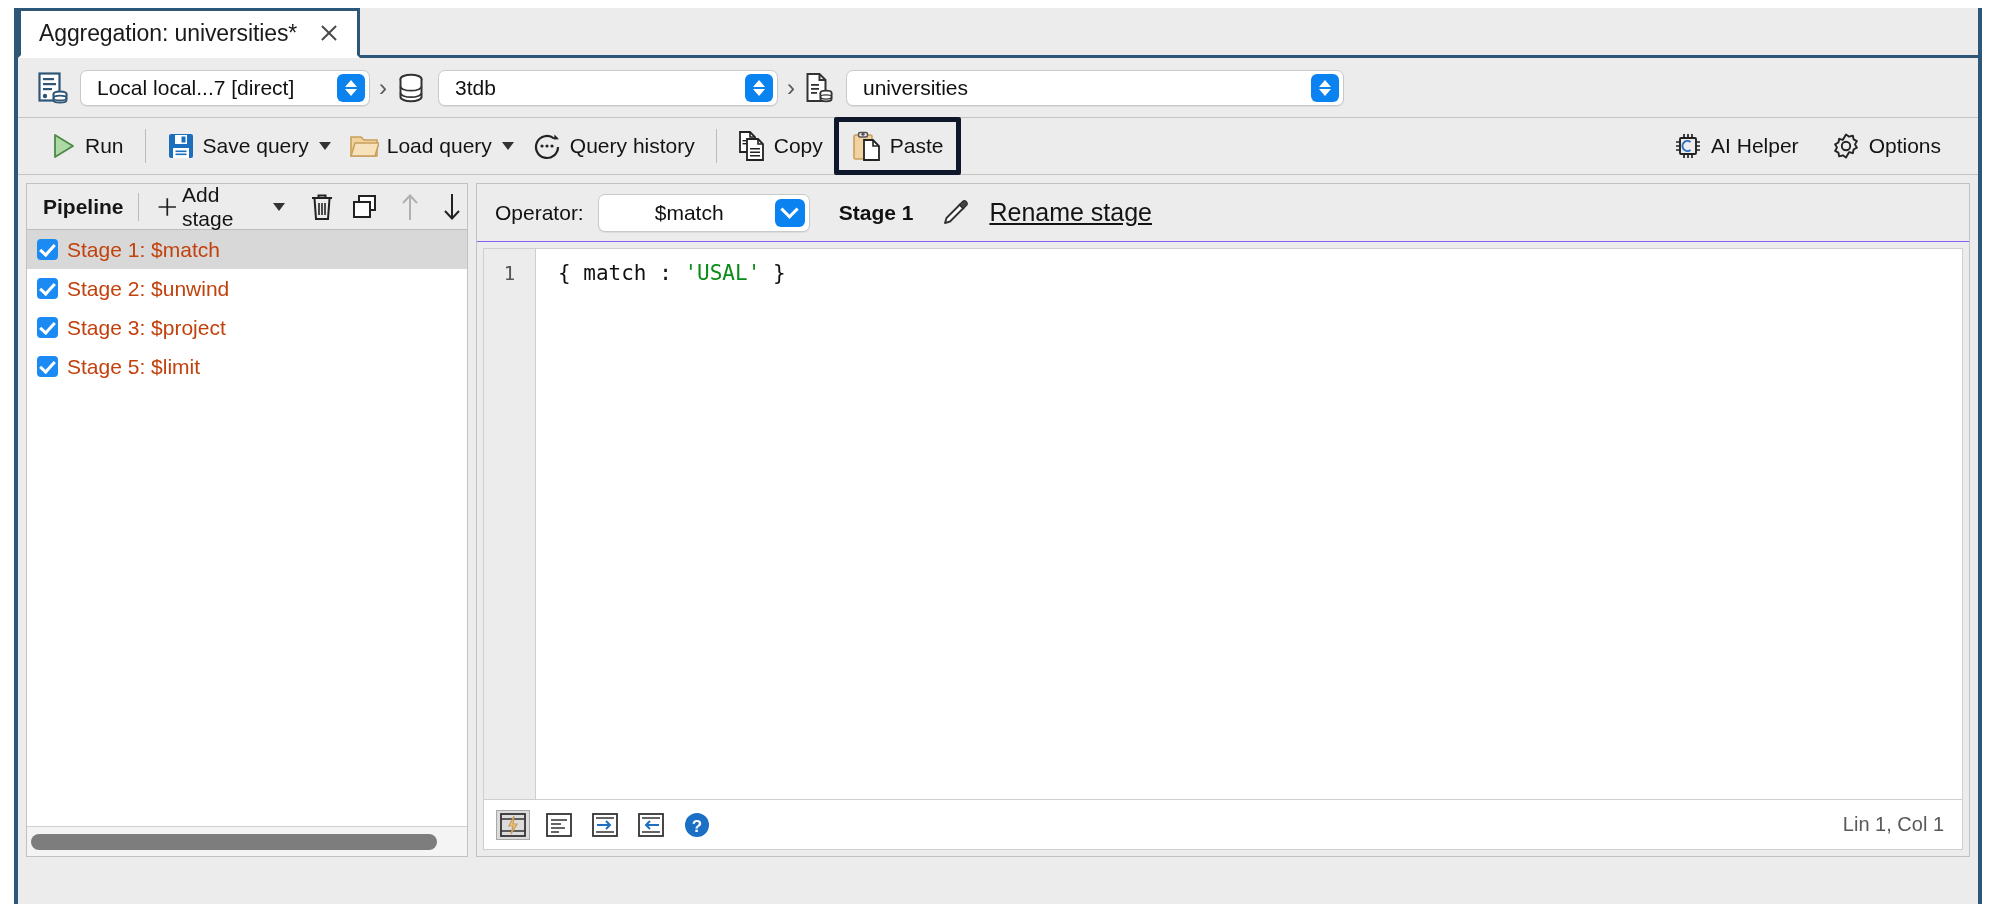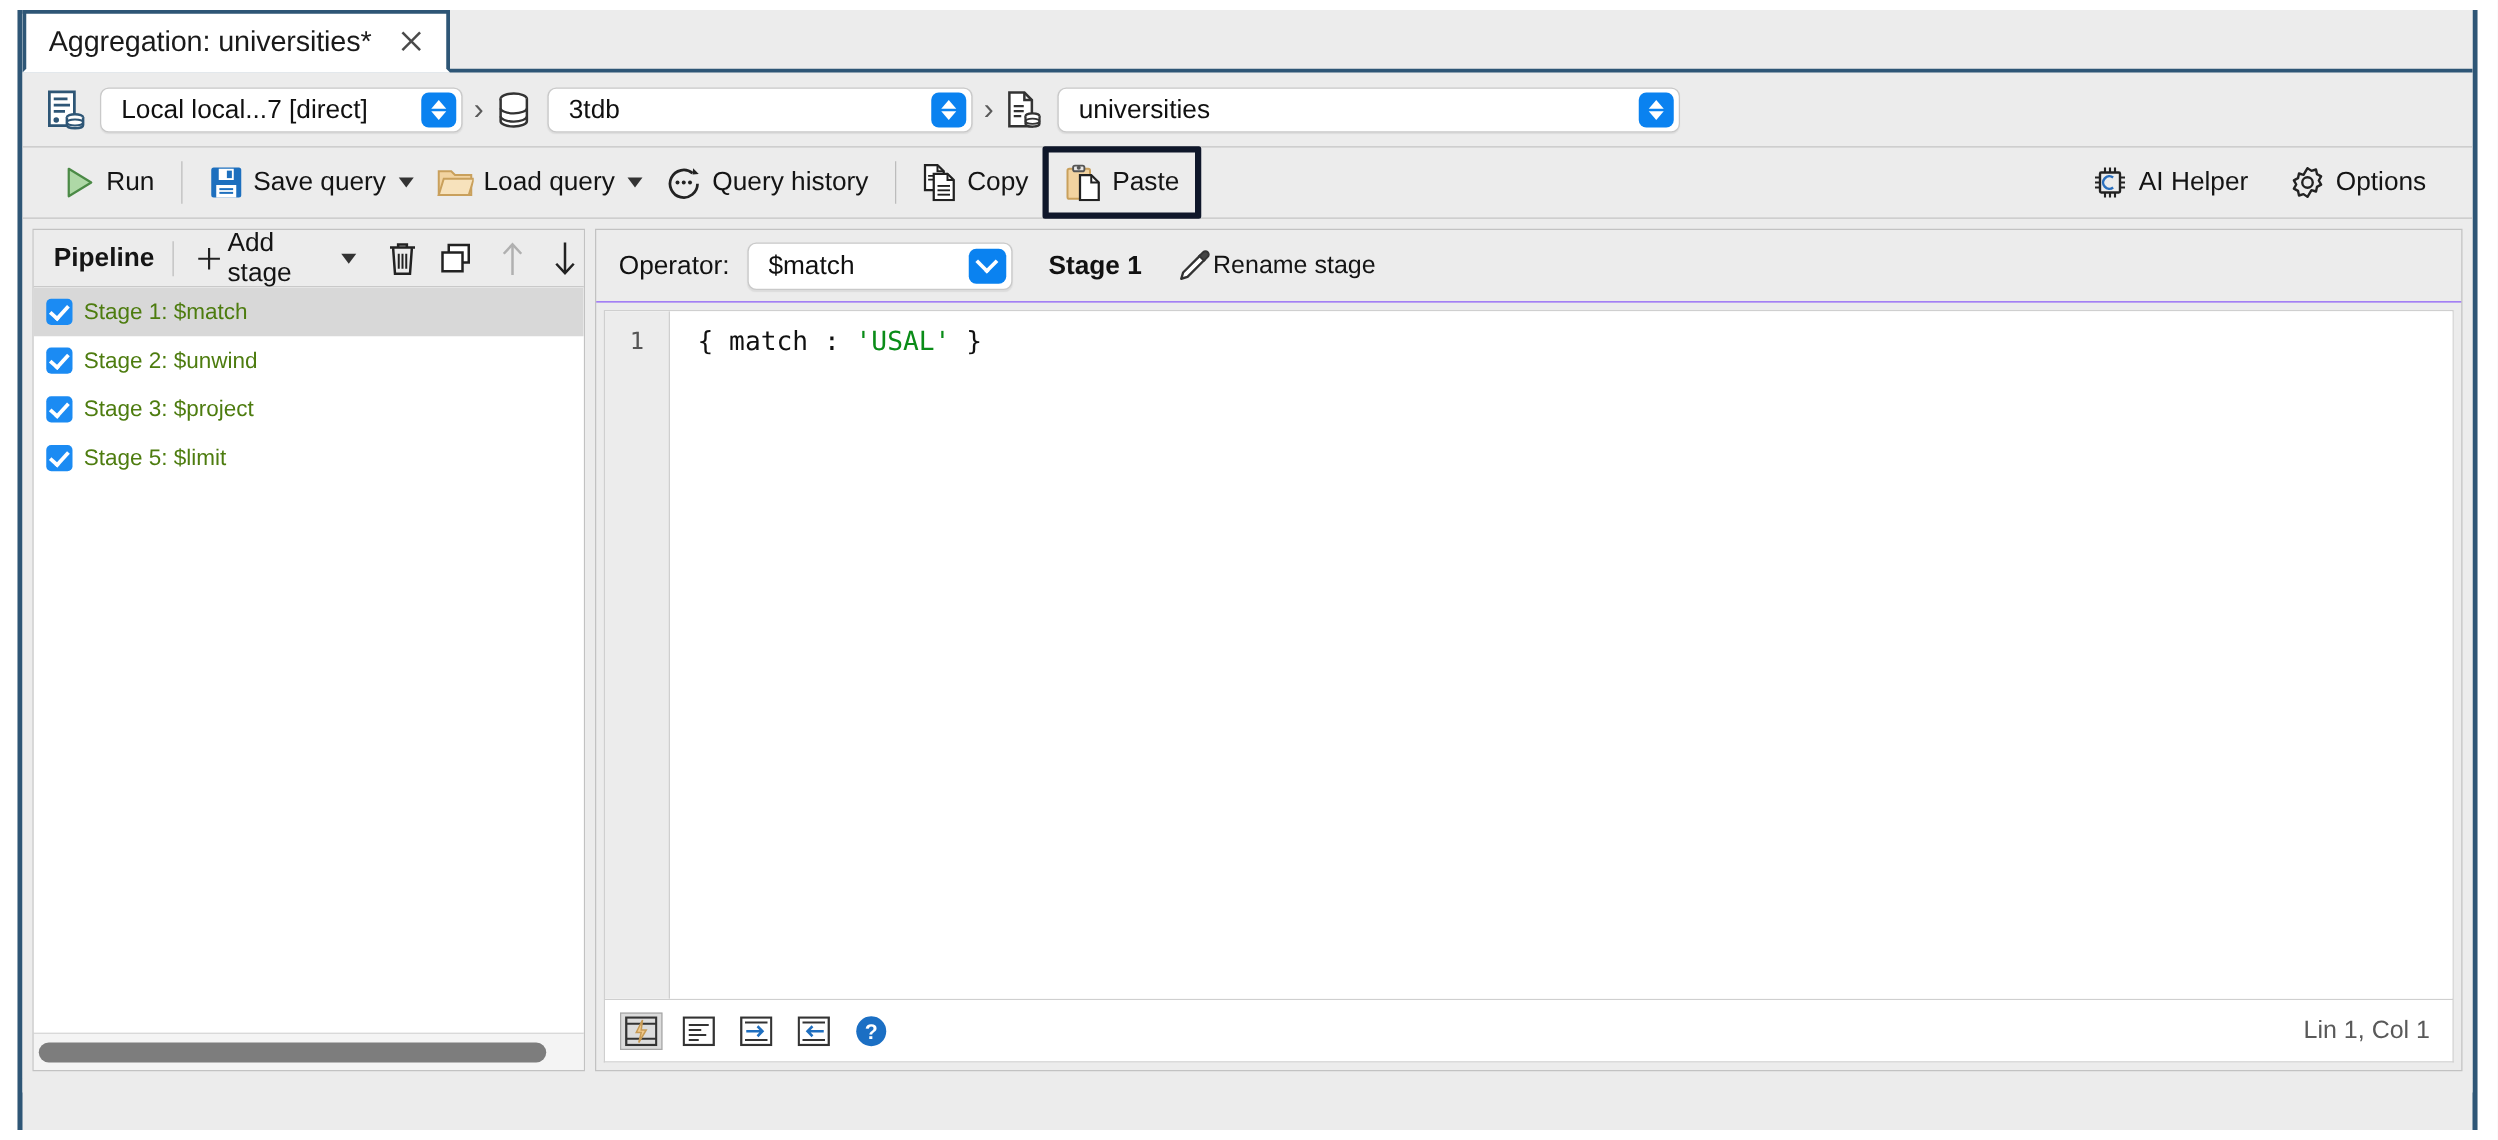--- a/index.html
+++ b/index.html
@@ -261,22 +261,22 @@
   .stage-check::after {
     content: "";
     position: absolute;
     left: 6px; top: 2px;
     width: 6px; height: 12px;
     border: solid #fff;
     border-width: 0 3px 3px 0;
     transform: rotate(42deg);
   }
   .stage-label {
-    font-size: 18px;
-    color: #4d7c0f;
+    font-size: 21px;
+    color: #c2410c;
     white-space: nowrap;
   }
   #pipeline-scroll-track {
     height: 30px;
     background: #f4f4f4;
     border-top: 1px solid #cfcfcf;
     display: flex;
     align-items: center;
     padding: 0 4px;
     box-sizing: border-box;
@@ -317,21 +317,21 @@
   }
   #operator-label {
     font-size: 21px;
     color: #111;
     margin-right: 14px;
   }
   #operator-combo {
     width: 212px;
     height: 38px;
   }
-  #operator-combo .combo-text { font-size: 21px; }
+  #operator-combo .combo-text { font-size: 21px; margin-left: 40px; }
   #op-chevron {
     position: absolute;
     right: 4px; top: 4px;
     width: 30px; height: 28px;
     border-radius: 6px;
     background: #0a82f0;
     display: flex;
     align-items: center;
     justify-content: center;
     cursor: pointer;
@@ -349,23 +349,24 @@
     color: #111;
     margin-left: 29px;
   }
   #rename-btn {
     display: flex;
     align-items: center;
     margin-left: 28px;
     cursor: pointer;
   }
   #rename-label {
-    font-size: 20px;
+    font-size: 25px;
     color: #141414;
-    margin-left: 1px;
+    margin-left: 20px;
+    text-decoration: underline;
   }
 
   #code-area {
     flex: 1;
     display: flex;
     background: #ffffff;
     border-top: 1px solid #d2d2d2;
     margin: 6px 6px 0 6px;
     border: 1px solid #cfcfcf;
     box-sizing: border-box;

